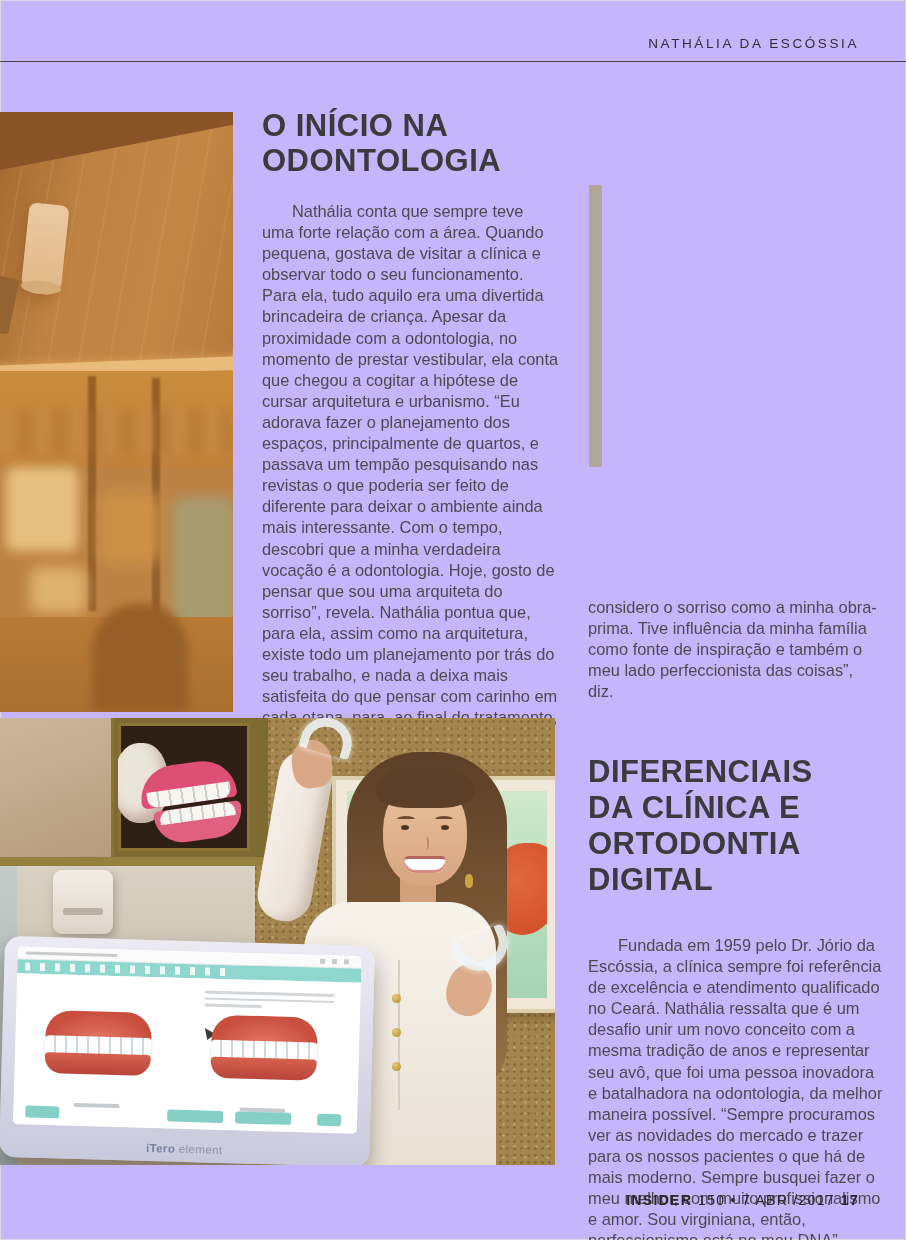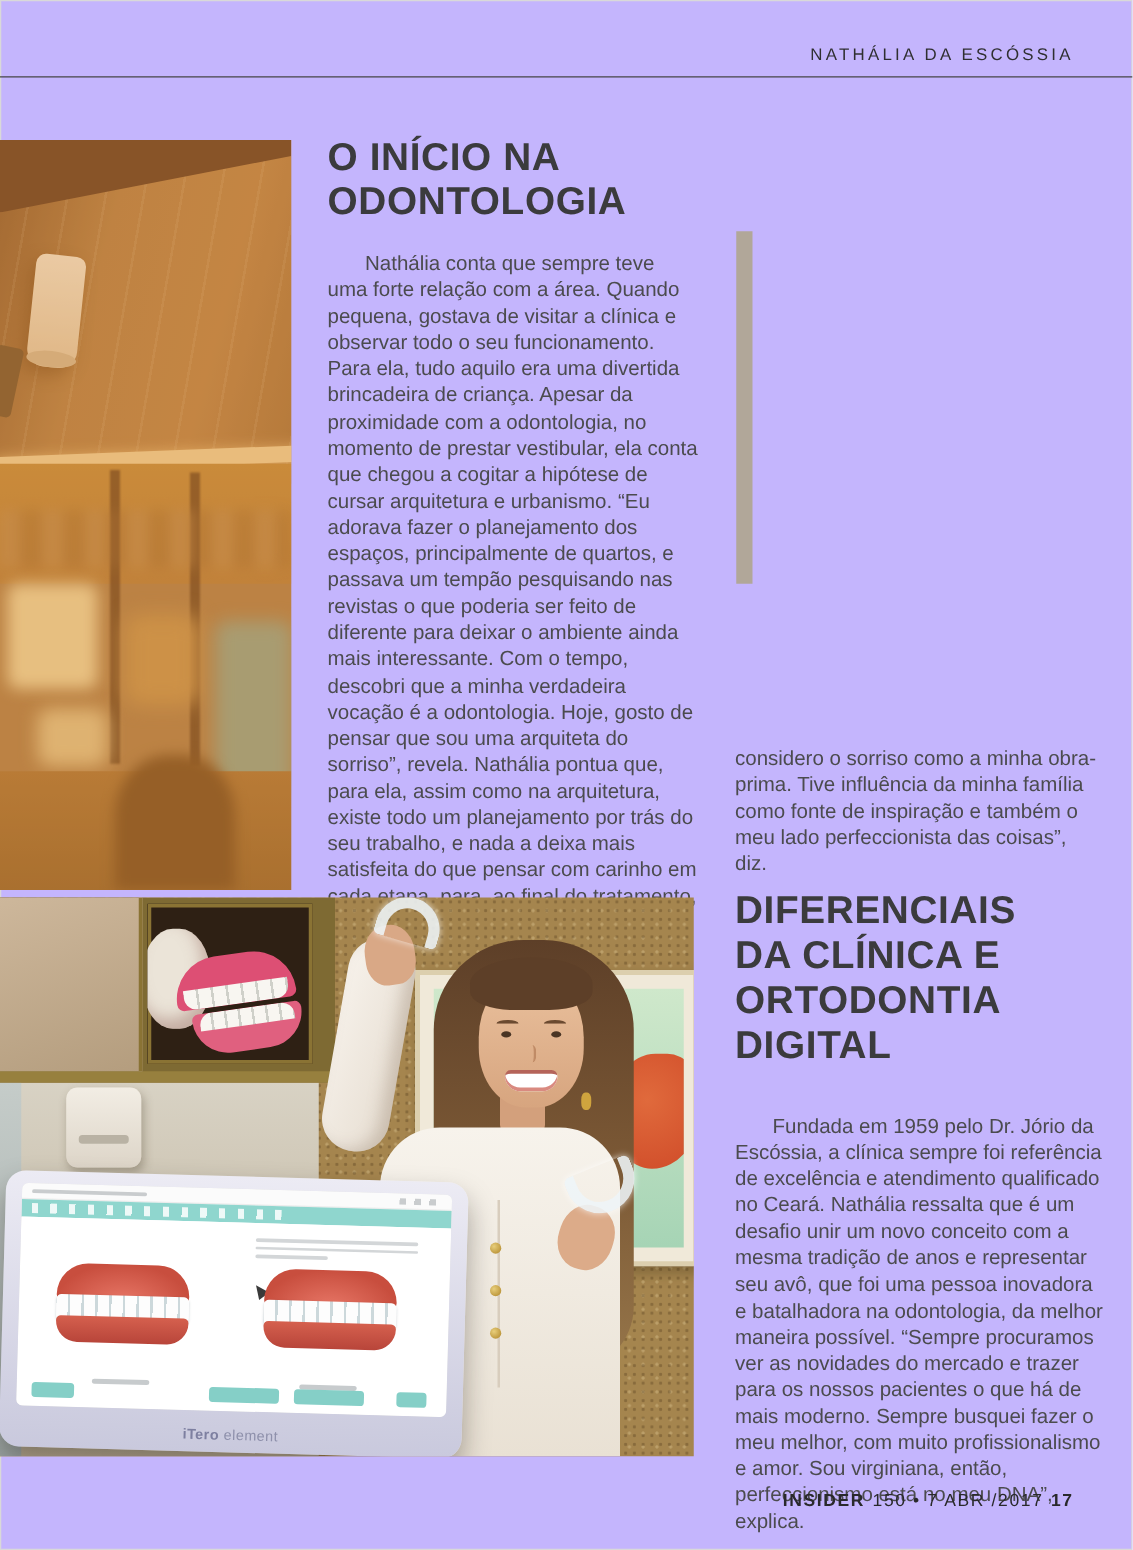--- a/index.html
+++ b/index.html
@@ -12,21 +12,21 @@
   
   .header-name { position:absolute; top:36px; right:47px; font-size:13.5px; letter-spacing:2.6px; color:#2f2f31; }
   .header-rule { position:absolute; top:61px; left:0; width:906px; height:1px; background:#454547; }
   .footer { position:absolute; top:1192px; right:47px; display:flex; align-items:center; gap:6px; font-size:14px; letter-spacing:1.3px; color:#29292b; }
   .f-mag { font-weight:bold; }
   .f-page { font-weight:bold; }
 
   
   h1, h2 { font-weight:bold; color:#3b3b3d; letter-spacing:0.5px; }
   h1 { font-size:31px; line-height:35px; }
-  h2 { font-size:31px; line-height:36px; }
+  h2 { font-size:31px; line-height:36px;margin-top:44px; }
   .body { font-size:16.4px; line-height:21.1px; color:#4b4b4e; }
   .indent { text-indent:30px; }
   .col-center { position:absolute; left:262px; top:108px; width:297px; }
   .col-center .body { margin-top:23px; }
   .cont { position:absolute; left:588px; top:597px; width:293px; }
   .col-right2 { position:absolute; left:588px; top:710px; width:297px; }
   .col-right2 .body { margin-top:37px; }
 
   
   .quote-bar { position:absolute; left:589px; top:185px; width:13px; height:282px; background:#b1a799; }

